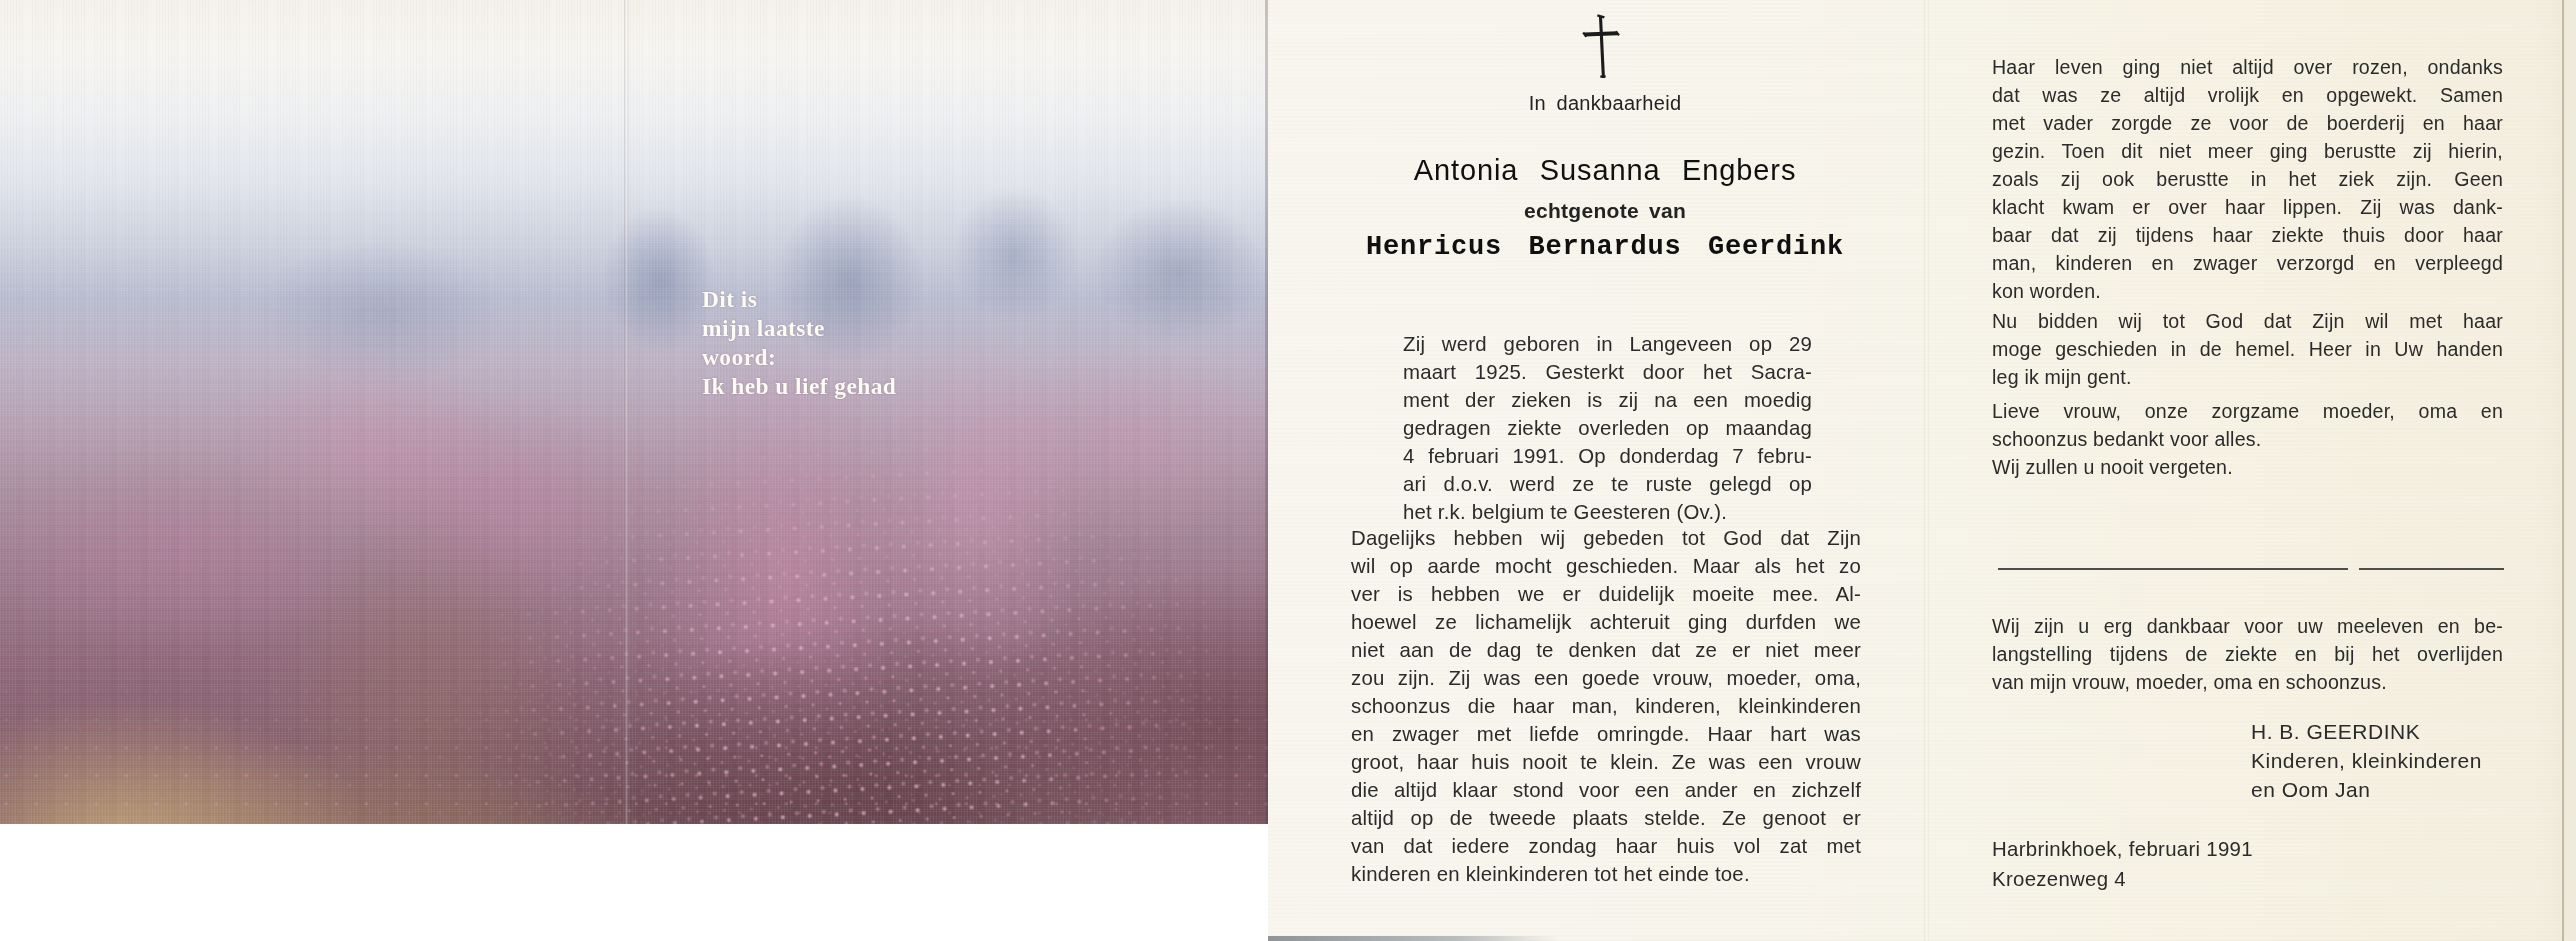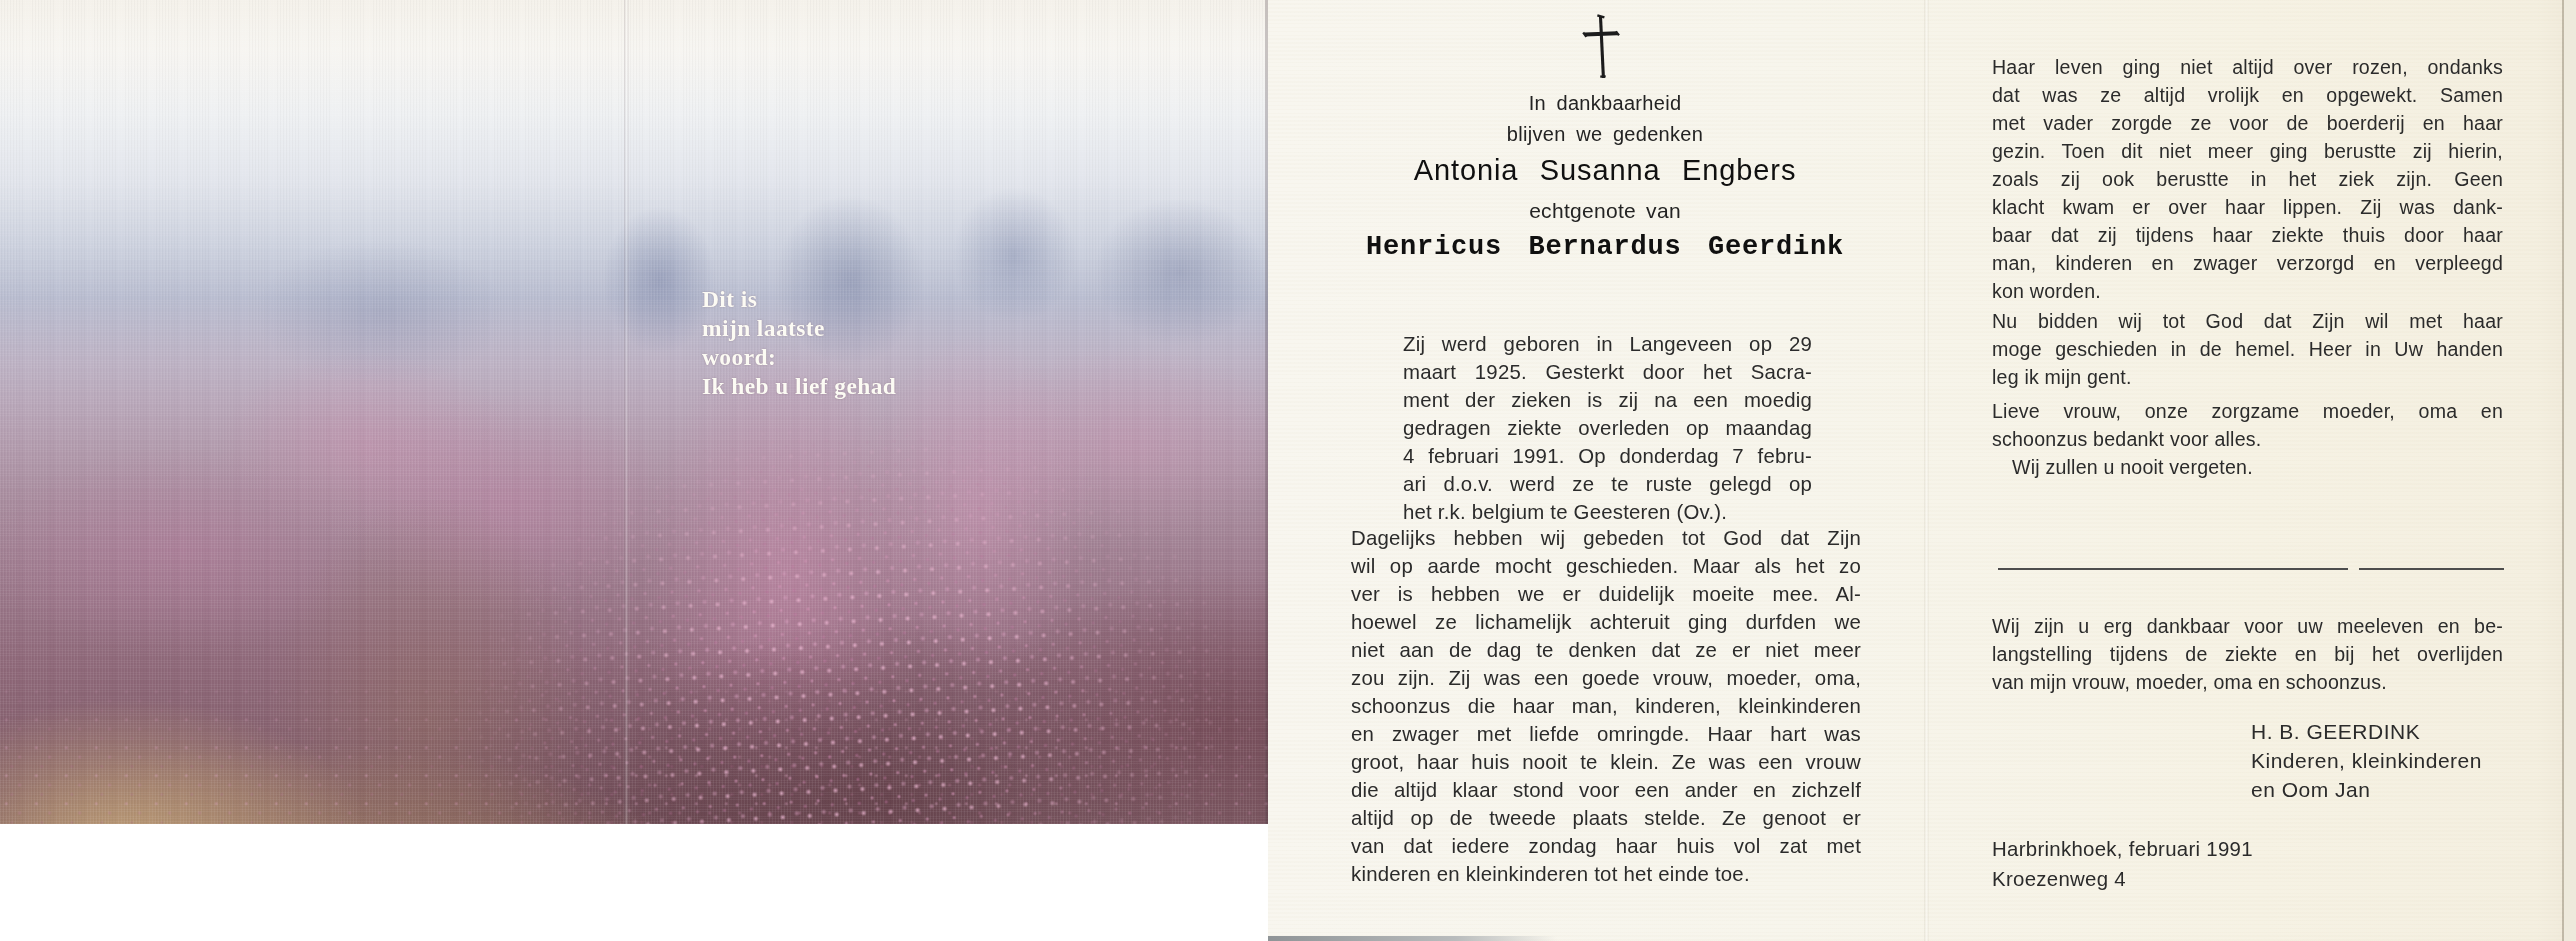--- a/index.html
+++ b/index.html
@@ -111,37 +111,37 @@
   .intro{
     position:absolute;left:39px;top:88px;width:596px;text-align:center;
     font-size:20px;line-height:31px;letter-spacing:0.3px;word-spacing:4.7px;color:#232323;
   }
   .deceased-name{
     position:absolute;left:39px;top:154px;width:596px;text-align:center;
     font-size:29px;font-weight:normal;letter-spacing:0.9px;word-spacing:12.5px;color:#101010;
   }
   .relation{
     position:absolute;left:39px;top:199px;width:596px;text-align:center;
-    font-size:21px;letter-spacing:0.3px;word-spacing:3.9px;color:#232323;
+    font-size:21px;letter-spacing:0.3px;word-spacing:3.9px;color:#232323;font-weight:bold;
   }
   .spouse-name{
     position:absolute;left:39px;top:232px;width:596px;text-align:center;
     font-size:27px;font-weight:bold;letter-spacing:0.8px;word-spacing:9.4px;color:#101010;font-family:Liberation Mono, monospace;
   }
   .para{font-size:20.4px;line-height:28px;letter-spacing:0.2px;color:#2b2b2b;}
   .p1{position:absolute;left:135px;top:290px;width:409px;margin-top:40px;}
   .p2{position:absolute;left:83px;top:524px;width:510px;}
 
   
   .page-right{position:absolute;left:661px;top:0;width:647px;height:941px;}
   .page-right .para{font-size:19.6px;letter-spacing:0.2px;}
   .pr1{position:absolute;left:63px;top:53px;width:511px;}
   .pr2{position:absolute;left:63px;top:307px;width:511px;}
   .farewell{position:absolute;left:63px;top:397px;width:511px;}
-  .farewell-closing{position:absolute;left:63px;top:453px;width:511px;font-size:19.6px;line-height:28px;letter-spacing:0.2px;margin-left:20px;}
+  .farewell-closing{position:absolute;left:63px;top:453px;width:511px;font-size:19.6px;line-height:28px;letter-spacing:0.2px;}
   .divider{position:absolute;left:63px;top:568px;width:511px;height:2.4px;}
   .divider .seg{position:absolute;top:0;height:1.6px;background:#4d4d4d;}
   .divider .seg.long{left:5.5px;width:350px;}
   .divider .seg.short{left:367px;width:145px;}
   .thanks{position:absolute;left:63px;top:612px;width:511px;}
   .signature{
     position:absolute;left:322px;top:717px;width:253px;
     font-size:21px;line-height:29px;letter-spacing:0.5px;color:#2b2b2b;
   }
   .place-date{
@@ -192,21 +192,20 @@
           <path d="M29 6 L30 86" stroke-width="4"></path>
           <path d="M8 29 L50 29" stroke-width="5"></path>
           <path d="M25 5 L34 8" stroke-width="3"></path>
           <path d="M6 26.5 L10 32" stroke-width="3"></path>
           <path d="M48 26.5 L52 31.5" stroke-width="3"></path>
           <path d="M26 84 L33 84" stroke-width="3"></path>
         </g>
       </svg>
       <div class="intro">
         <div>In dankbaarheid</div>
-        <div>blijven we gedenken</div>
       </div>
       <div class="deceased-name">Antonia Susanna Engbers</div>
       <div class="relation">echtgenote van</div>
       <div class="spouse-name">Henricus Bernardus Geerdink</div>
       <div class="para p1 justified">
           <div class="line jl">Zij werd geboren in Langeveen op 29</div>
           <div class="line jl">maart 1925. Gesterkt door het Sacra-</div>
           <div class="line jl">ment der zieken is zij na een moedig</div>
           <div class="line jl">gedragen ziekte overleden op maandag</div>
           <div class="line jl">4 februari 1991. Op donderdag 7 febru-</div>

